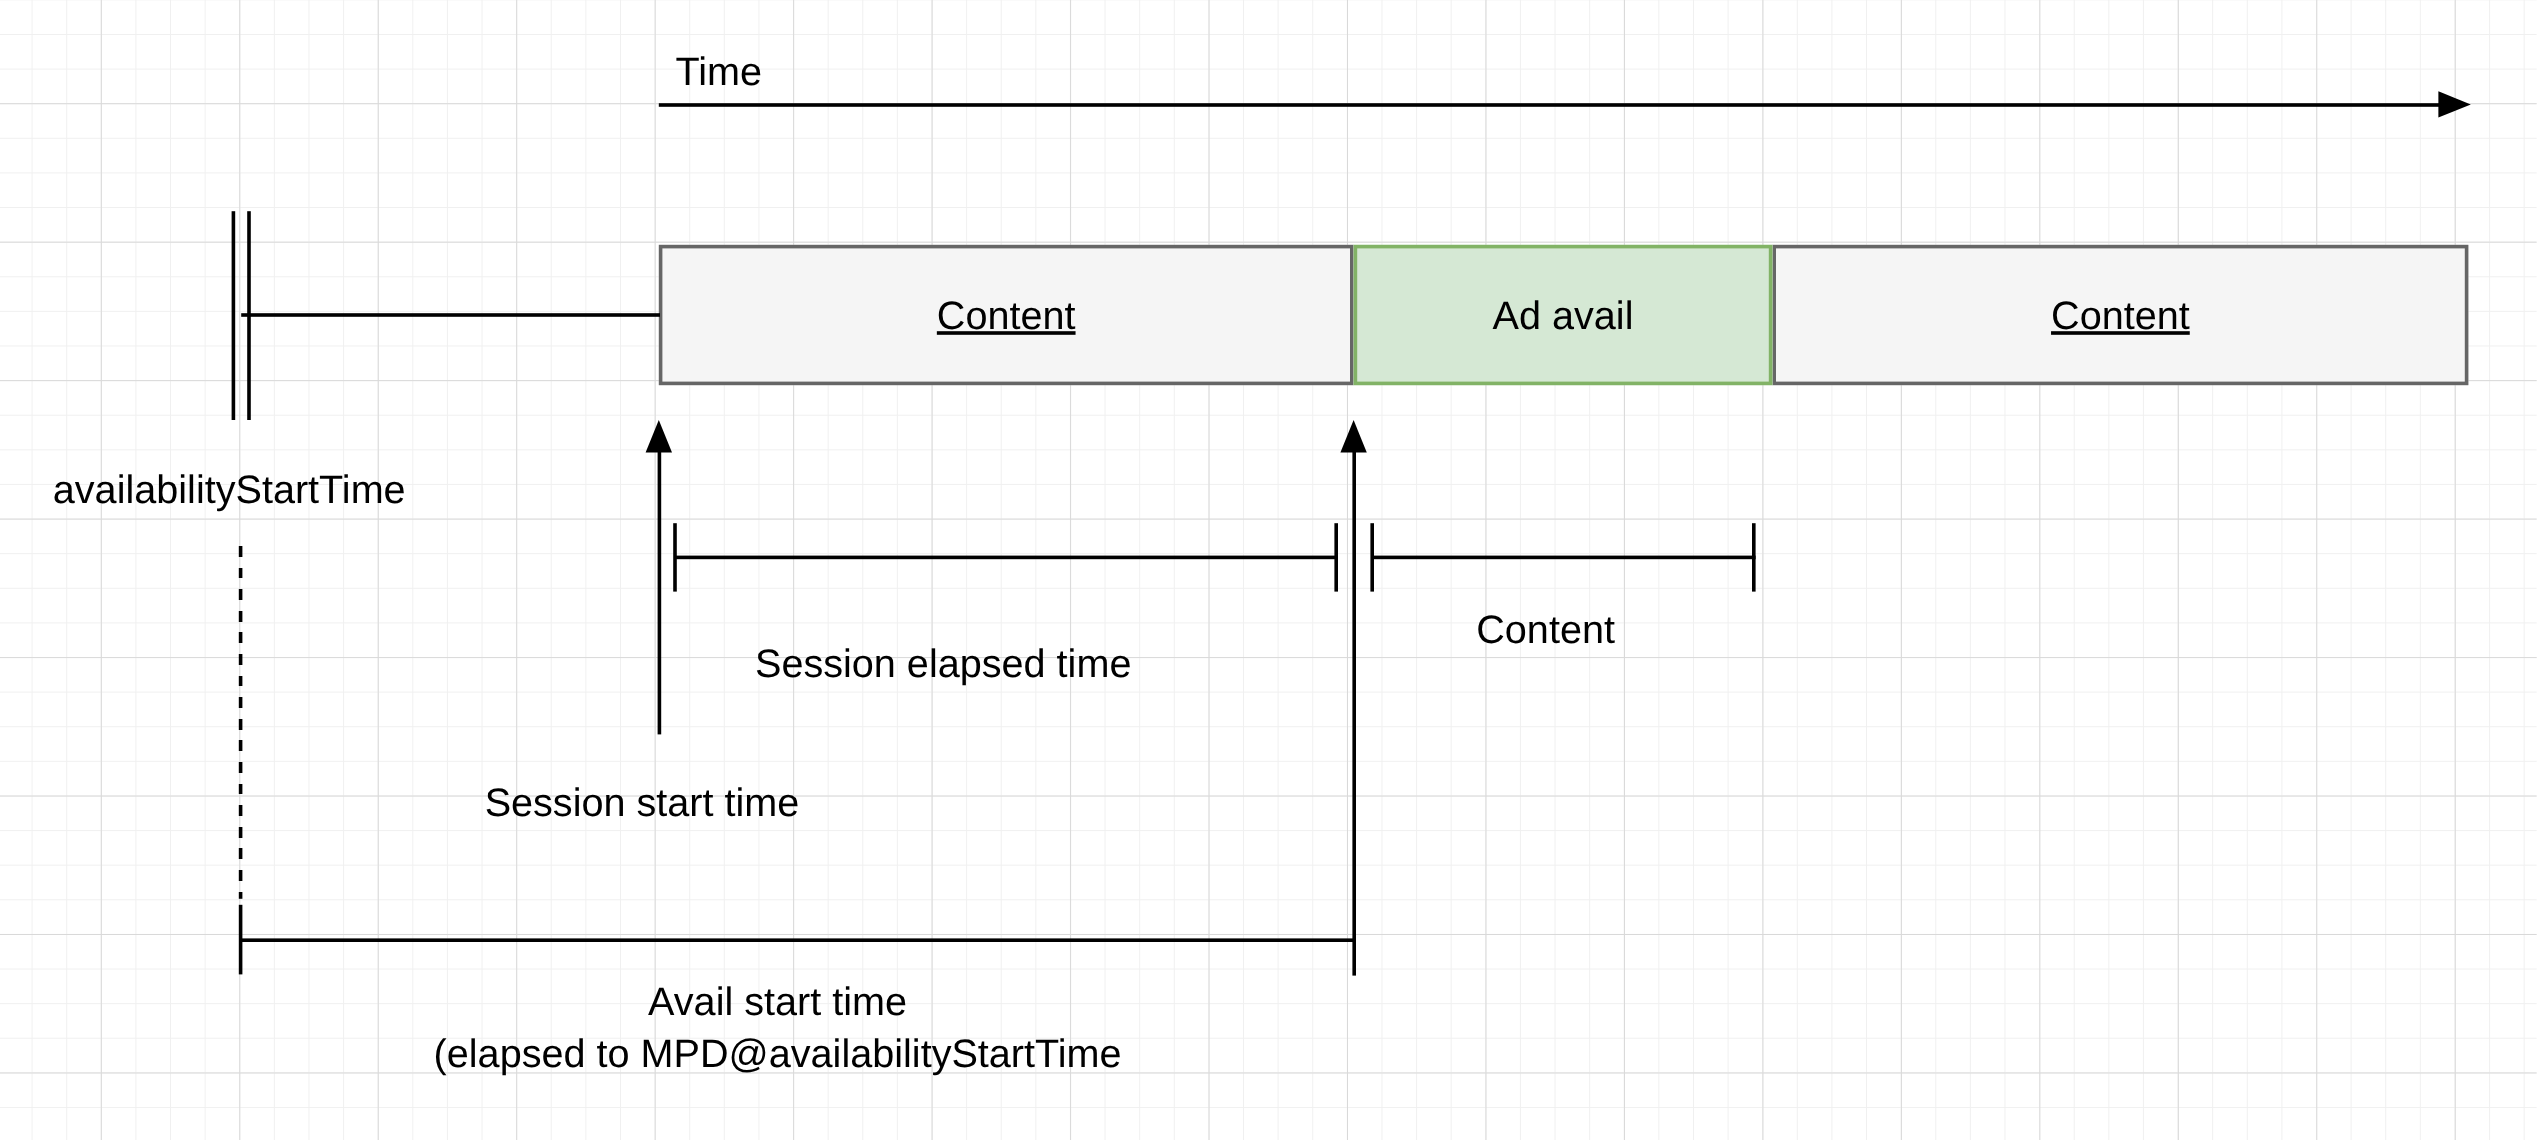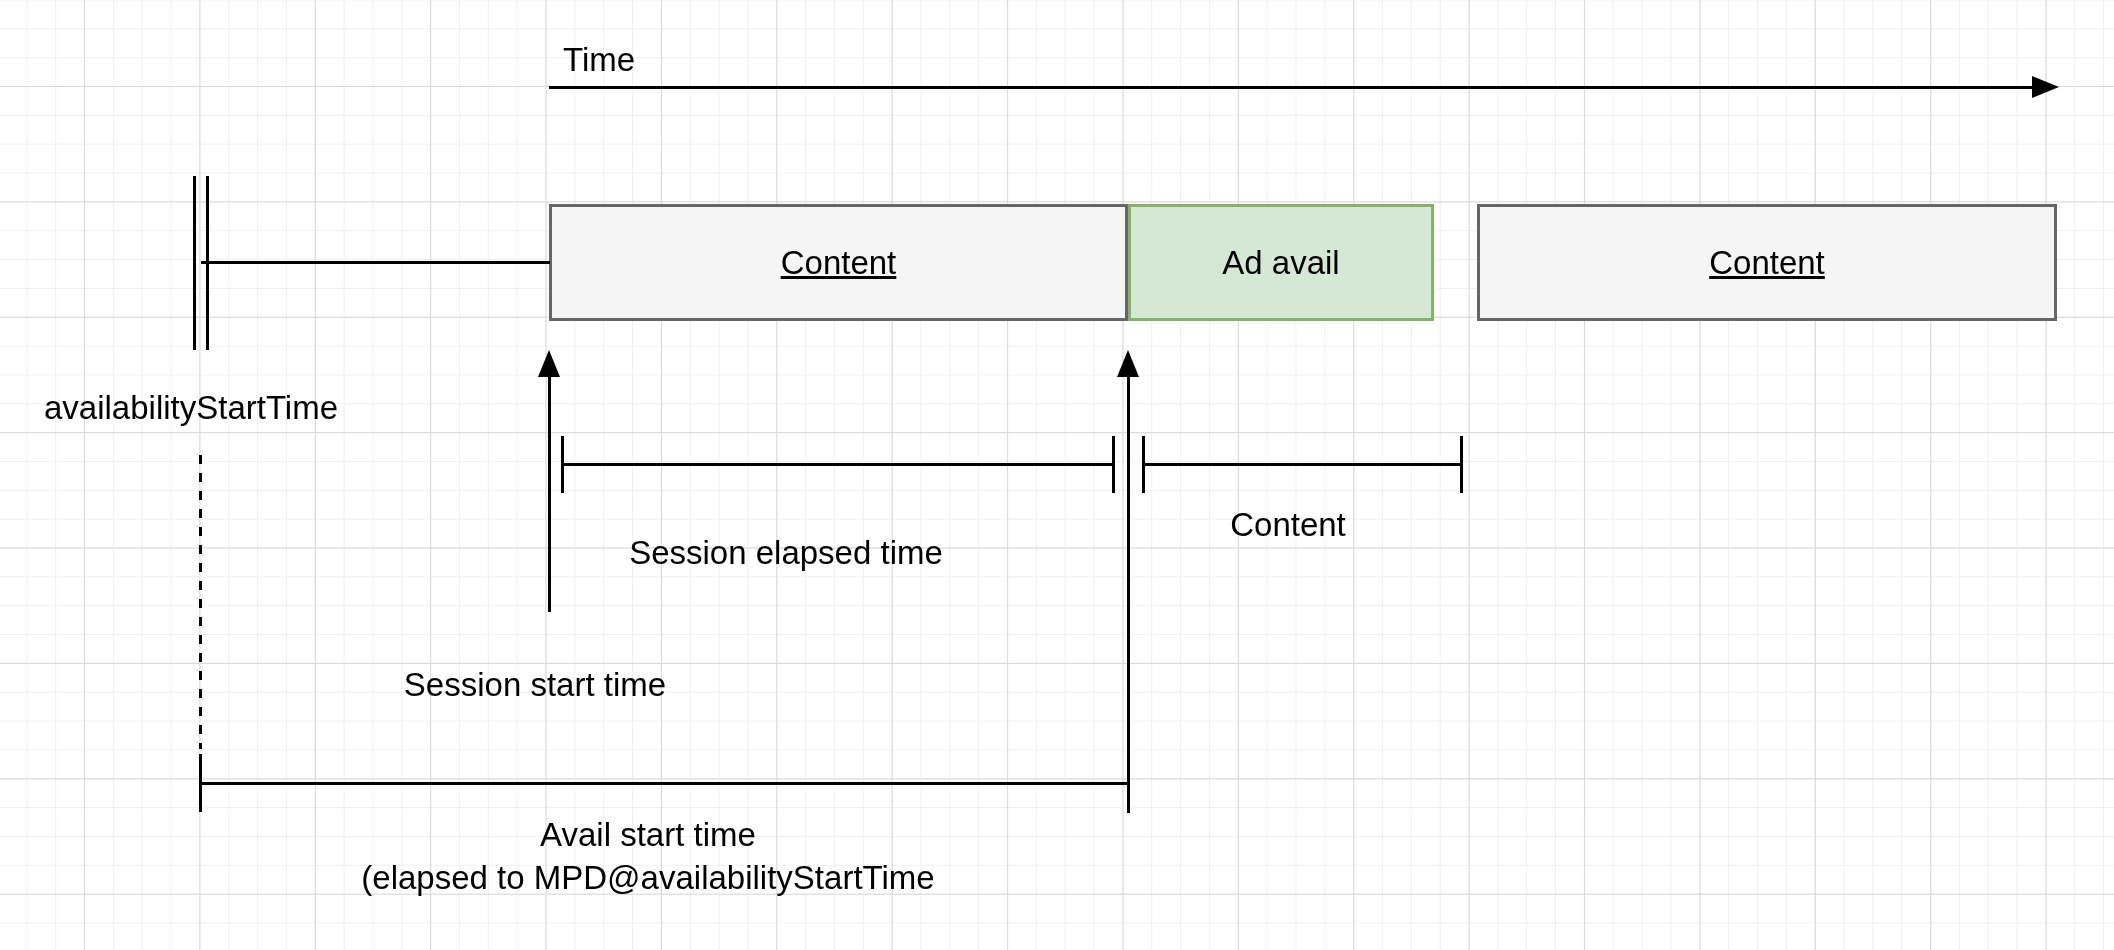--- a/index.html
+++ b/index.html
@@ -65,21 +65,21 @@
     background: var(--content-fill, #f5f5f5);
     border: 3px solid var(--content-border, #666666);
     text-decoration: underline;
   }
   .avail-box {
     background: var(--ad-avail-fill, #d5e8d4);
     border: 3px solid var(--ad-avail-border, #82b366);
     z-index: 2;
   }
   .seg0 { left: 549px;  width: 579px; }
-  .seg1 { left: 1128px; width: 306px; }
+  .seg1 { left: 1128px; width: 349px; }
   .seg2 { left: 1477px; width: 580px; }
 
   
   .asm-line-a   { left: 193px; top: 176px; height: 174px; }
   .asm-line-b   { left: 206px; top: 176px; height: 174px; }
   .asm-connector{ left: 201px; top: 261px; width: 349px; }
   .asm-label    { left: 44px;  top: 388px; }
 
   .dashed-line {
     position: absolute; left: 199px; top: 455px;
@@ -105,21 +105,21 @@
   .elapsed-line        { left: 563px;  top: 463px; width: 552px; }
   .elapsed-tick-left   { left: 561px;  top: 436px; height: 57px; }
   .elapsed-tick-right  { left: 1112px; top: 436px; height: 57px; }
   .duration-line       { left: 1144px; top: 463px; width: 319px; }
   .duration-tick-left  { left: 1142px; top: 436px; height: 57px; }
   .duration-tick-right { left: 1460px; top: 436px; height: 57px; }
 
   .elapsed-label  { left: 586px;  top: 505px; width: 400px; margin-top: 28px; }
   .duration-label { left: 1088px; top: 505px; width: 400px; }
 
-  .session-start-label { left: 335px; top: 649px; width: 400px; margin-top: 16px; }
+  .session-start-label { left: 335px; top: 649px; width: 400px; }
 
   
   .bottom-line      { left: 200px; top: 782px; width: 929px; }
   .bottom-tick-left { left: 199px; top: 754px; height: 58px; }
 
   .avail-start-label { left: 348px; top: 813px; width: 600px; line-height: 43px; }
 </style>
 </head>
 <body>
 

